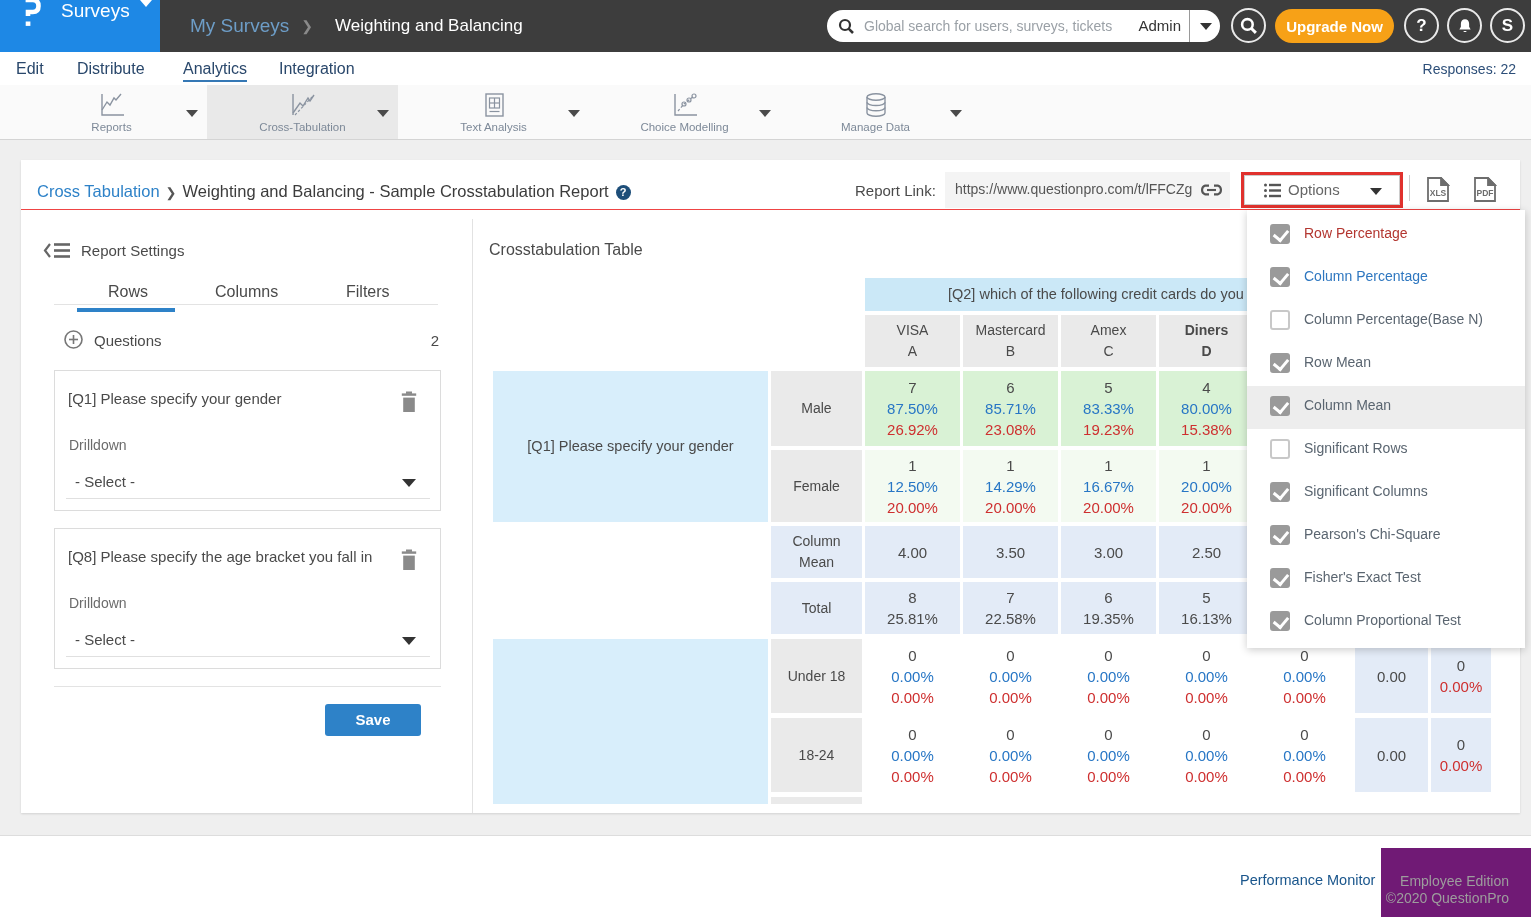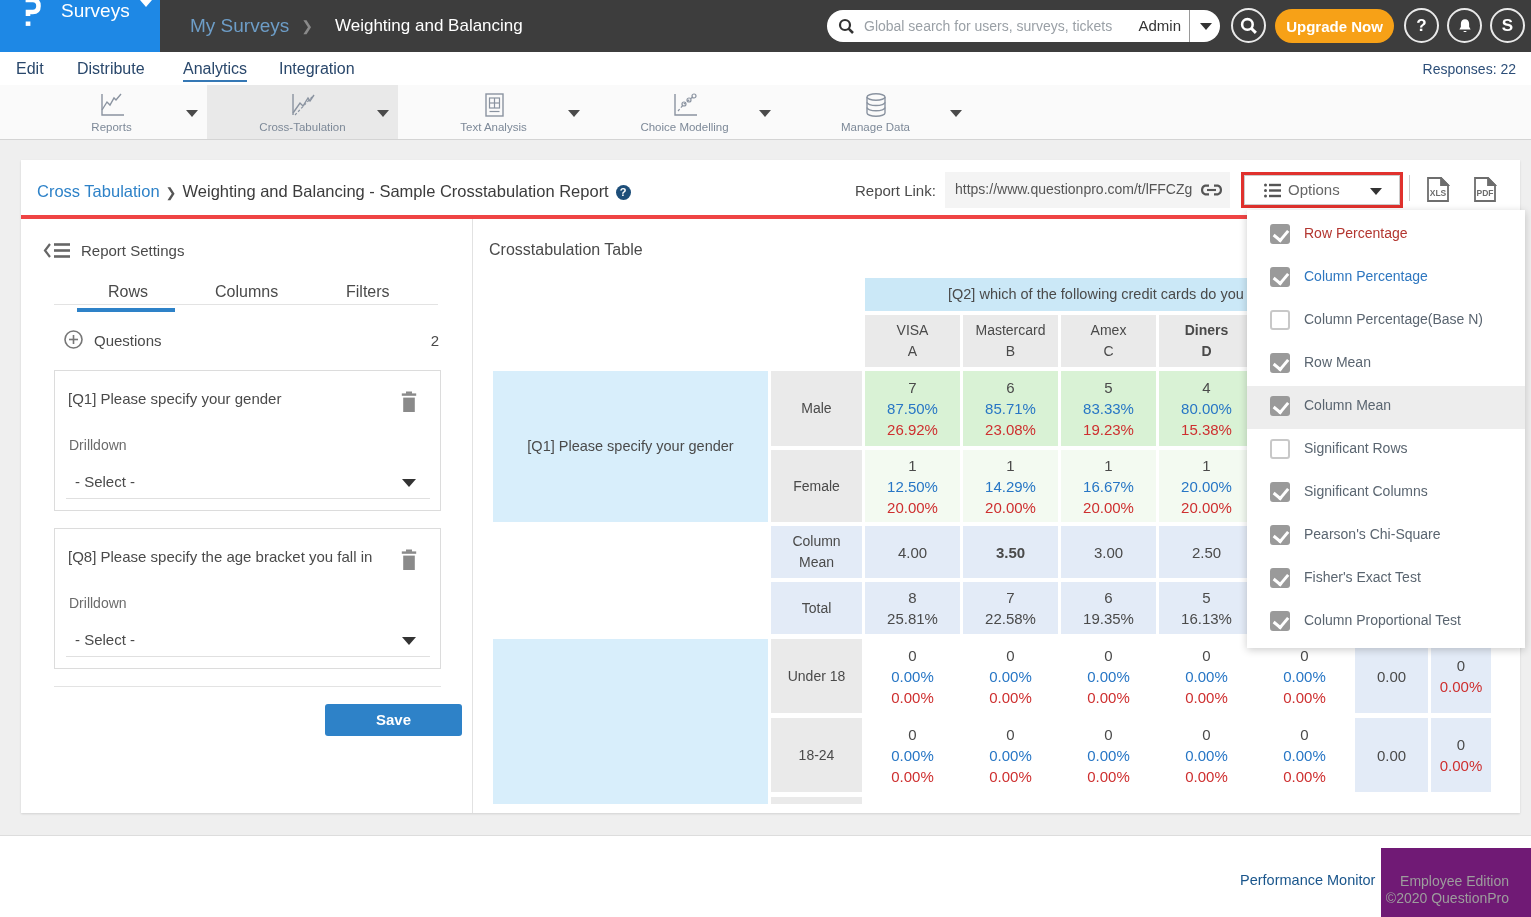--- a/index.html
+++ b/index.html
@@ -33,21 +33,21 @@
 
 .toolbar { position:absolute; left:0; top:85px; width:1531px; height:55px; background:#fafafa; border-bottom:1px solid #d4d4d4;padding-left:29px; }
 .tool { position:absolute; top:0; height:54px; width:191px; }
 .tool.active { background:#e9e9e9; }
 .tool .ticon { position:absolute; left:50%; transform:translateX(-50%); top:6px; }
 .tool .tlabel { position:absolute; width:100%; text-align:center; top:36px; font-size:11.5px; color:#7d8998; }
 .tool .tcaret { position:absolute; right:9px; top:25px; width:0;height:0; border-left:6px solid transparent;border-right:6px solid transparent;border-top:7px solid #4a4a4a; }
 
 
 .card { position:absolute; left:21px; top:160px; width:1499px; height:653px; background:#fff; box-shadow:0 1px 2px rgba(0,0,0,0.12); }
-.cardhead { position:absolute; left:0; top:0; width:100%; height:59px; border-bottom:4px solid #ef4444;padding-left:40px; }
+.cardhead { position:absolute; left:0; top:0; width:100%; height:50px; border-bottom:1px solid #ef4444;padding-left:40px; }
 .bc { position:absolute; left:16px; top:22px; font-size:16.5px; color:#3c3c3c; }
 .bc .blue { color:#2e82c8; }
 .bc .bsep { color:#555; font-size:13px; margin:0 6px; }
 .helpb { display:inline-block; vertical-align:1px; margin-left:7px; width:15px; height:15px; border-radius:50%; background:#1d4e79; color:#fff; font-size:11px; font-weight:bold; text-align:center; line-height:15px; }
 .rlabel { position:absolute; left:834px; top:22px; font-size:15px; color:#4a4a4a; }
 .urlbox { position:absolute; left:924px; top:12px; width:285px; height:36px; background:#f4f4f4; font-size:14px; color:#555; }
 .urlbox .u { position:absolute; left:10px; top:9px; }
 .optbtn { position:absolute; left:1220px; top:12px; width:162px; height:36px; border:3px solid #e0312d; background:#fff; }
 .optbtn .inner { position:absolute; left:0; top:0; right:0; bottom:0; border:1px solid #ccc; }
 .optbtn .otext { position:absolute; left:44px; top:6px; font-size:15px; color:#666; }
@@ -64,21 +64,21 @@
 .qrow { position:absolute; left:64px; top:330px; width:375px; }
 .qrow .qtext { position:absolute; left:30px; top:2px; font-size:15px; color:#4a4a4a; }
 .qrow .qnum { position:absolute; right:0px; top:2px; font-size:15px; color:#4a4a4a; }
 .qcard { position:absolute; left:54px; width:387px; height:141px; border:1px solid #dcdcdc; background:#fff; }
 .qcard .qt { position:absolute; left:13px; top:19px; font-size:15px; color:#4a4a4a; }
 .qcard .dd { position:absolute; left:14px; top:66px; font-size:14px; color:#6b6b6b; }
 .qcard .sel { position:absolute; left:20px; top:102px; font-size:15px; color:#4a4a4a; }
 .qcard .selline { position:absolute; left:11px; right:10px; top:127px; height:1px; background:#e0e0e0; }
 .qcard .scaret { position:absolute; right:24px; top:108px; width:0;height:0; border-left:7px solid transparent;border-right:7px solid transparent;border-top:8px solid #333; }
 .lpline { position:absolute; left:54px; top:686px; width:387px; height:1px; background:#e3e3e3; }
-.savebtn { position:absolute; left:325px; top:704px; width:137px; height:32px; background:#2e82c8; border-radius:3px; color:#fff; font-size:15px; font-weight:bold; text-align:center; line-height:32px; }
+.savebtn { position:absolute; left:325px; top:704px; width:96px; height:32px; background:#2e82c8; border-radius:3px; color:#fff; font-size:15px; font-weight:bold; text-align:center; line-height:32px; }
 
 
 .ct-title { position:absolute; left:489px; top:241px; font-size:16px; color:#4a4a4a; }
 .tclip { position:absolute; left:473px; top:219px; width:1047px; height:585px; overflow:hidden; }
 .grid { position:absolute; display:grid; grid-template-columns:275px 91px 95px 95px 95px 95px 95px 73px 60px; column-gap:3px; }
 .g1 { left:20px; top:59px; grid-template-rows:33px 52px 75px 72px 52px 52px; row-gap:4px; }
 .g2 { left:20px; top:420px; grid-template-rows:74px 74px 74px; row-gap:5px; }
 .cell { display:flex; flex-direction:column; align-items:center; justify-content:center; font-size:15px; color:#4a4a4a; line-height:21px; text-align:center; }
 .lab { font-size:14px; }
 .bh { background:#cbe8f7; align-items:flex-start !important; padding-left:83px; white-space:nowrap; overflow:hidden; font-size:14.5px; }
@@ -371,21 +371,21 @@
         <span class="bluev">20.00%</span>
         <span class="redv">20.00%</span>
       </div>
     <div class="cell pw" style="grid-row:4; grid-column:8;">1.00</div>
     <div class="cell pw" style="grid-row:4; grid-column:9;">
         <span>1</span>
         <span class="redv">20.00%</span>
       </div>
     <div class="cell pw lab" style="grid-row:5; grid-column:2;">Column<br>Mean</div>
     <div class="cell pw" style="grid-row:5; grid-column:3;">4.00</div>
-    <div class="cell pw" style="grid-row:5; grid-column:4;font-weight:bold;">3.50</div>
+    <div class="cell pw" style="grid-row:5; grid-column:4;">3.50</div>
     <div class="cell pw" style="grid-row:5; grid-column:5;">3.00</div>
     <div class="cell pw" style="grid-row:5; grid-column:6;">2.50</div>
     <div class="cell pw" style="grid-row:5; grid-column:7;">2.50</div>
     <div class="cell pw" style="grid-row:5; grid-column:8;">3.10</div>
     <div class="cell pw" style="grid-row:5; grid-column:9;">3.10</div>
     <div class="cell pw lab" style="grid-row:6; grid-column:2;">Total</div>
     <div class="cell pw" style="grid-row:6; grid-column:3;">
         <span>8</span>
         <span>25.81%</span>
       </div>

